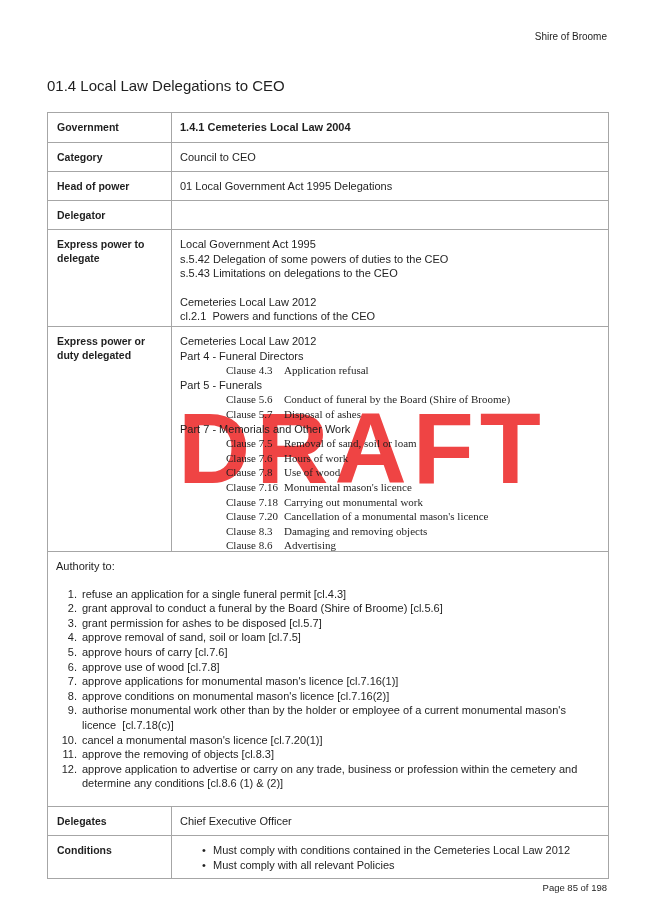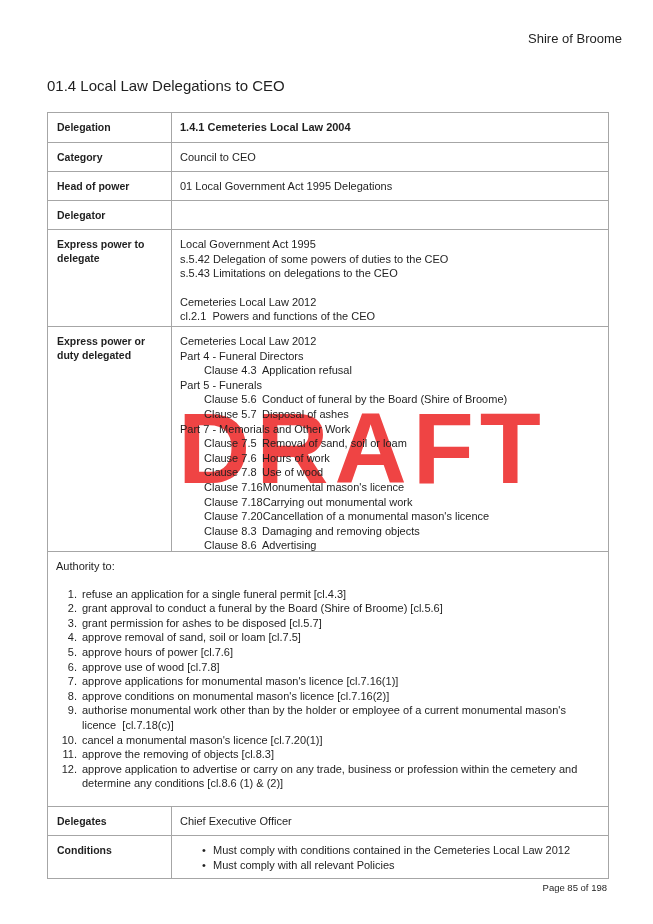--- a/index.html
+++ b/index.html
@@ -1,20 +1,20 @@
 <!DOCTYPE html>
 <html><head>
 <meta charset="utf-8">
 <style>
   html,body{margin:0;padding:0;}
   body{
     width:653px;height:924px;background:#ffffff;position:relative;overflow:hidden;
     font-family:"Liberation Sans",sans-serif;color:#1f1f1f;
   }
-  .hdr{position:absolute;top:31px;right:31px;font-size:13px;z-index:2;}
+  .hdr{position:absolute;top:31px;right:46px;font-size:10px;z-index:2;}
   .title{position:absolute;left:47px;top:77px;margin:0;font-size:15px;font-weight:normal;z-index:2;}
   .wm{
     position:absolute;left:0;top:398px;width:653px;text-align:center;z-index:0;
     font-size:100px;font-weight:bold;letter-spacing:6px;color:#ef4444;line-height:1;
     user-select:none;
     padding-left:36px;
   }
   .tbl{
     position:absolute;left:47px;top:112px;width:560px;z-index:1;
     border:1px solid #a6a6a6;background:transparent;
@@ -24,21 +24,21 @@
   .lc{
     width:124px;min-width:124px;box-sizing:border-box;
     padding:7px 2px 0 9px;border-right:1px solid #a6a6a6;
     font-weight:bold;font-size:10.5px;line-height:14px;
   }
   .vc{flex:1;box-sizing:border-box;padding:7px 6px 0 8px;font-size:11px;line-height:14.6px;}
   .bold{font-weight:bold;}
   .it{}
   .pre{white-space:pre-wrap;}
   .grp1{margin-bottom:14px;}
-  .cl{display:flex;margin-left:24px;}
+  .cl{display:flex;margin-left:46px;font-family:Liberation Serif, serif;}
   .cn{min-width:58px;}
   .flist{margin-top:13px;}
   .fi{display:flex;}
   .fn{min-width:21px;text-align:right;margin-right:5px;}
   .ft{flex:1;}
   .bl{margin-left:22px;}
   .bi{display:flex;}
   .bdot{width:11px;}
   .ftr{position:absolute;top:882px;right:46px;font-size:9.5px;z-index:2;}
 </style>
@@ -47,21 +47,21 @@
 
 <div class="hdr">Shire of Broome</div>
 
 <div class="wm">DRAFT</div>
 
 <h1 class="title">01.4 Local Law Delegations to CEO</h1>
 
 <div class="tbl">
 
   <div class="row" style="height:30px">
-    <div class="lc">Delegation</div>
+    <div class="lc">Government</div>
     <div class="vc bold">1.4.1 Cemeteries Local Law 2004</div>
   </div>
 
   <div class="row" style="height:29px">
     <div class="lc">Category</div>
     <div class="vc">Council to CEO</div>
   </div>
 
   <div class="row" style="height:29px">
     <div class="lc">Head of power</div>
@@ -160,21 +160,21 @@
         <div class="fi">
           <span class="fn">3.</span>
           <span class="ft pre">grant permission for ashes to be disposed [cl.5.7]</span>
         </div>
         <div class="fi">
           <span class="fn">4.</span>
           <span class="ft pre">approve removal of sand, soil or loam [cl.7.5]</span>
         </div>
         <div class="fi">
           <span class="fn">5.</span>
-          <span class="ft pre">approve hours of power [cl.7.6]</span>
+          <span class="ft pre">approve hours of carry [cl.7.6]</span>
         </div>
         <div class="fi">
           <span class="fn">6.</span>
           <span class="ft pre">approve use of wood [cl.7.8]</span>
         </div>
         <div class="fi">
           <span class="fn">7.</span>
           <span class="ft pre">approve applications for monumental mason's licence [cl.7.16(1)]</span>
         </div>
         <div class="fi">

